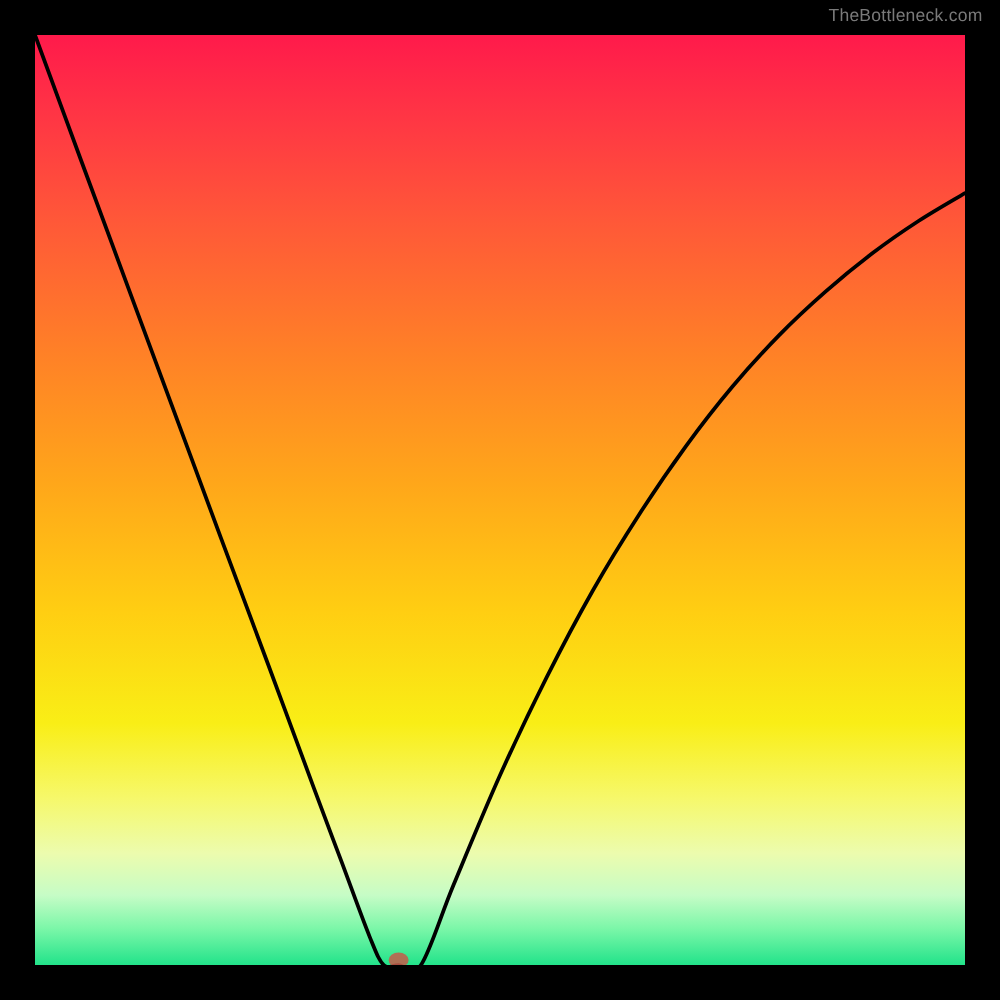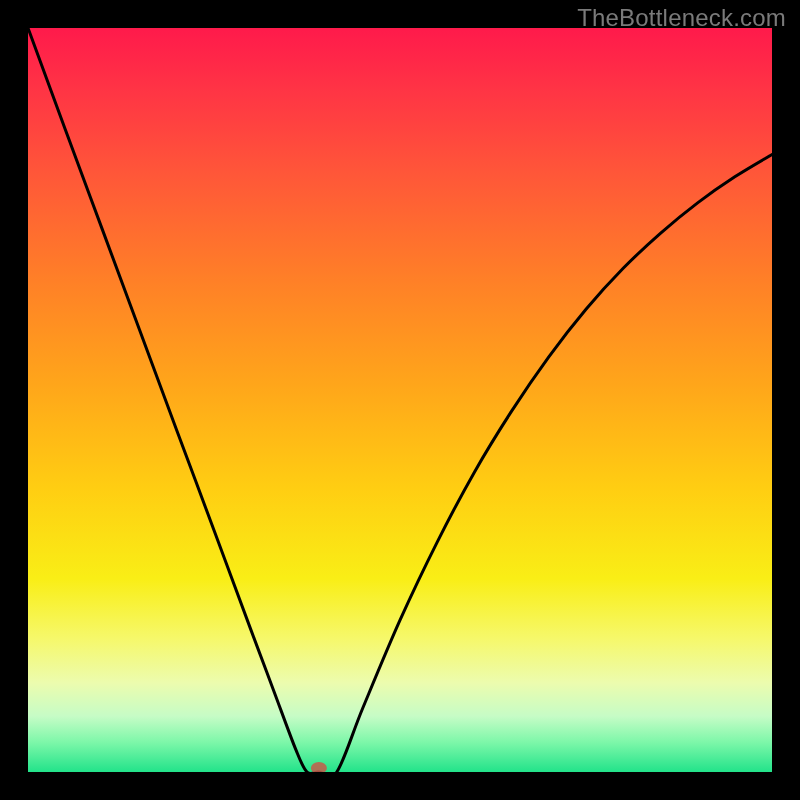--- a/index.html
+++ b/index.html
@@ -49,21 +49,21 @@
     inset: 0;
     width: 100%;
     height: 100%;
     display: block;
   }
   .watermark {
     position: absolute;
     top: 4px;
     right: 14px;
     color: #7a7a7a;
-    font-size: 24px;
+    font-size: 14px;
     font-weight: 400;
     letter-spacing: 0.2px;
   }
 </style>
 </head>
 <body>
 
 <div class="frame">
 
   <div class="plot-area">

